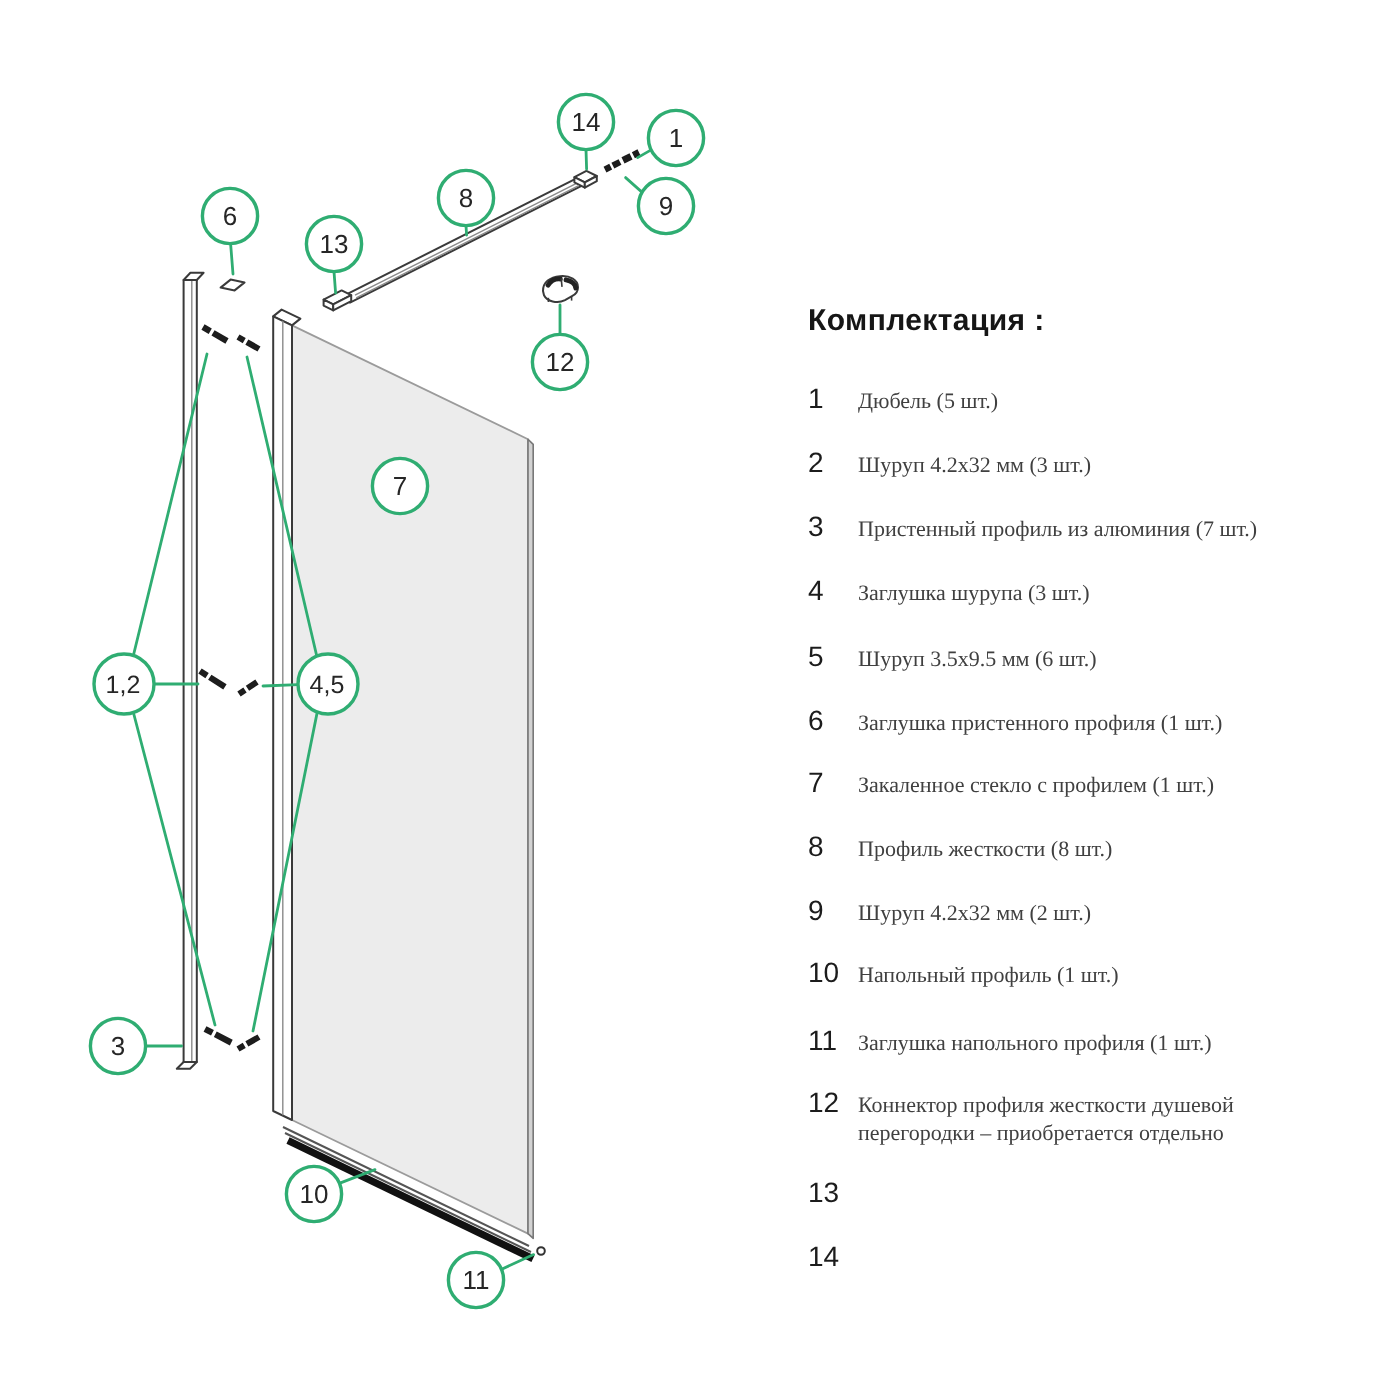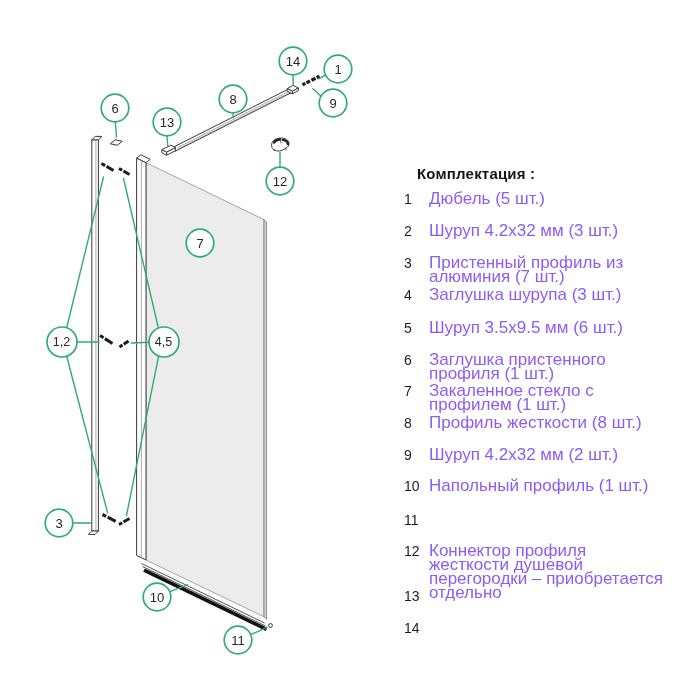--- a/index.html
+++ b/index.html
@@ -18,31 +18,31 @@
   .glass{fill:#ececec;stroke:#9b9b9b;stroke-width:0.9;stroke-linejoin:round;}
   .glass-edge{fill:#d2d2d2;stroke:#787878;stroke-width:0.8;stroke-linejoin:round;}
   .screw{stroke:#1d1d1d;fill:none;stroke-linecap:butt;}
   .leader{stroke:var(--accent);stroke-width:1.4;fill:none;stroke-linecap:round;}
   .callout circle, .callout ellipse{fill:#ffffff;stroke:var(--accent);stroke-width:1.7;}
   .callout text{fill:#262626;font-size:13px;font-family:"Liberation Sans","DejaVu Sans",sans-serif;text-anchor:middle;}
   .callout.wide text{font-size:12.5px;}
 
   
   .kit-title{
-    position:absolute;left:404px;top:152px;margin:13px;
+    position:absolute;left:404px;top:152px;margin:0;
     font-size:15px;font-weight:600;color:#161616;letter-spacing:.2px;
   }
   .kit-row{
     position:absolute;left:404px;display:flex;align-items:baseline;width:266px;
   }
   .kit-num{
     flex:0 0 25px;font-size:14px;color:#1c1c1c;font-weight:500;line-height:15px;
   }
   .kit-text{
-    font-size:17px;color:#8b5cf6;line-height:14px;max-width:240px;
+    font-size:11px;color:#404040;line-height:14px;max-width:240px;font-family:Liberation Serif, serif;
   }
 </style>
 </head>
 <body style="--accent: #2fad72;">
 
 <div class="stage">
 
   <svg width="700" height="700" viewBox="0 0 700 700">
 
     <g>
@@ -222,20 +222,21 @@
     <div class="kit-row" style="top:448px">
       <span class="kit-num">9</span>
       <span class="kit-text">Шуруп 4.2x32 мм (2 шт.)</span>
     </div>
     <div class="kit-row" style="top:479px">
       <span class="kit-num">10</span>
       <span class="kit-text">Напольный профиль (1 шт.)</span>
     </div>
     <div class="kit-row" style="top:513px">
       <span class="kit-num">11</span>
+      <span class="kit-text">Заглушка напольного профиля (1 шт.)</span>
     </div>
     <div class="kit-row" style="top:544px">
       <span class="kit-num">12</span>
       <span class="kit-text">Коннектор профиля жесткости душевой перегородки – приобретается отдельно</span>
     </div>
     <div class="kit-row" style="top:589px">
       <span class="kit-num">13</span>
     </div>
     <div class="kit-row" style="top:621px">
       <span class="kit-num">14</span>

